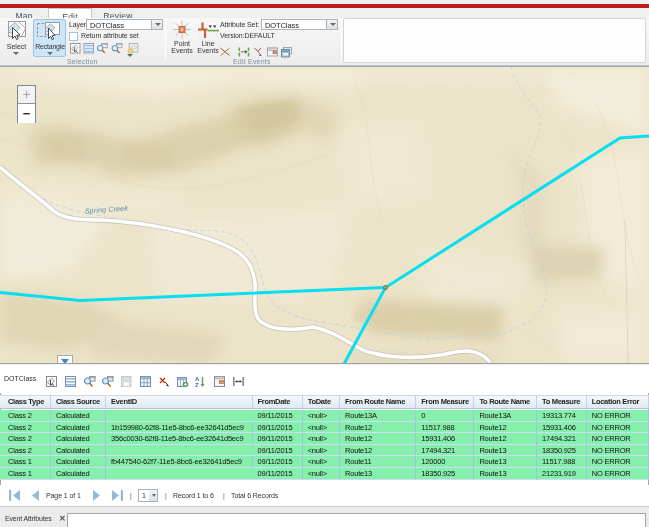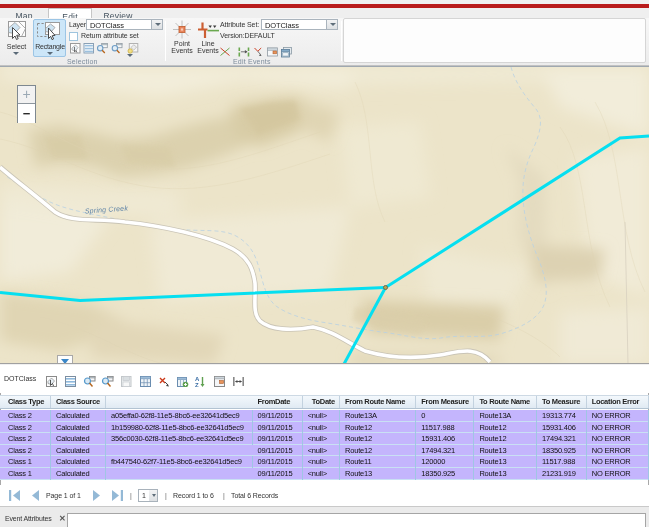--- a/index.html
+++ b/index.html
@@ -29,21 +29,21 @@
 #collapsetab { position:absolute; left:57px; top:288px; width:16px; height:10px; background:#fdfdfd; border:1px solid #a8a8a8; border-bottom:none; }
 #collapsetab:after { content:""; position:absolute; left:3px; top:3px; width:0; height:0; border-left:4.5px solid transparent; border-right:4.5px solid transparent; border-top:5px solid #3a87c8; }
 
 #panel { position:absolute; left:0; top:365px; width:649px; height:162px; background:#fff; }
 #panelbar { position:absolute; left:0; top:0; width:649px; height:28px; background:#fff; }
 #dotclass-label { position:absolute; left:4px; top:10px; font-size:7px; color:#333; }
 
 #grid { position:absolute; left:0; top:30px; width:649px; }
 #ghead { position:absolute; left:0; top:0; width:649px; height:14px; background:linear-gradient(#f3f8fc,#e0eaf3); border-top:1px solid #cdd9e4; border-bottom:1px solid #b2c3d2; }
 .hcell { position:absolute; top:0; height:12px; font-size:7.5px; font-weight:bold; color:#222; line-height:12px; letter-spacing:-0.3px; padding-left:5px; border-right:1px solid #c3d2df; overflow:hidden; white-space:nowrap;}
-.grow { position:absolute; left:0; width:649px; height:11.6px; background:#c4b5fd; }
+.grow { position:absolute; left:0; width:649px; height:11.6px; background:#86efac; }
 .gcell { position:absolute; top:0; height:11.6px; font-size:7.5px; color:#111; line-height:11.6px; letter-spacing:-0.2px; padding-left:5px; border-right:1px solid #a0c5e4; overflow:hidden; white-space:nowrap;}
 .growsep { border-bottom:1px solid #c9e0f4; }
 
 #pager { position:absolute; left:0; top:90px; width:649px; height:22px; background:#fff; font-size:7px; color:#333; }
 #pagetext { letter-spacing:-0.1px; }
 
 #btabs { position:absolute; left:0; top:506px; width:649px; height:21px; background:#ebebeb; border-top:1px solid #c9c9c9; }
 #btab-rest { position:absolute; left:67px; top:6px; width:579px; height:15px; background:#fff; border:1px solid #a5a5a5; }
 </style>
 </head>
@@ -335,33 +335,33 @@
           <path d="M2.2,5.5 l2.2,-1.6 0,3.2 z" fill="#444"></path>
           <path d="M8.8,5.5 l-2.2,-1.6 0,3.2 z" fill="#444"></path>
         </g>
       </svg>
     </div>
 
     <div id="grid">
       <div id="ghead">
         <div class="hcell" style="left:0px;width:51px;padding-left:8px;">Class Type</div>
         <div class="hcell" style="left:51px;width:55px;">Class Source</div>
+        <div class="hcell" style="left:106px;width:146.5px;">EventID</div>
         <div class="hcell" style="left:252.5px;width:50.19999999999999px;">FromDate</div>
-        <div class="hcell" style="left:302.7px;width:37.30000000000001px;text-align:center;">ToDate</div>
+        <div class="hcell" style="left:302.7px;width:37.30000000000001px;">ToDate</div>
         <div class="hcell" style="left:340px;width:76.30000000000001px;">From Route Name</div>
         <div class="hcell" style="left:416.3px;width:58.099999999999966px;">From Measure</div>
         <div class="hcell" style="left:474.4px;width:62.60000000000002px;">To Route Name</div>
         <div class="hcell" style="left:537px;width:49.700000000000045px;">To Measure</div>
         <div class="hcell" style="left:586.7px;width:62.299999999999955px;">Location Error</div>
       </div>
       <div id="grows">
         <div class="grow growsep" style="top:15.0px;">
             <div class="gcell" style="left:0px;width:51px;padding-left:8px;">Class 2</div>
             <div class="gcell" style="left:51px;width:55px;">Calculated</div>
-            <div class="gcell" style="left:106px;width:146.5px;">a05effa0-62f8-11e5-8bc6-ee32641d5ec9</div>
             <div class="gcell" style="left:252.5px;width:50.19999999999999px;">09/11/2015</div>
             <div class="gcell" style="left:302.7px;width:37.30000000000001px;">&lt;null&gt;</div>
             <div class="gcell" style="left:340px;width:76.30000000000001px;">Route13A</div>
             <div class="gcell" style="left:416.3px;width:58.099999999999966px;">0</div>
             <div class="gcell" style="left:474.4px;width:62.60000000000002px;">Route13A</div>
             <div class="gcell" style="left:537px;width:49.700000000000045px;">19313.774</div>
             <div class="gcell" style="left:586.7px;width:62.299999999999955px;">NO ERROR</div>
           </div>
         <div class="grow growsep" style="top:26.6px;">
             <div class="gcell" style="left:0px;width:51px;padding-left:8px;">Class 2</div>

